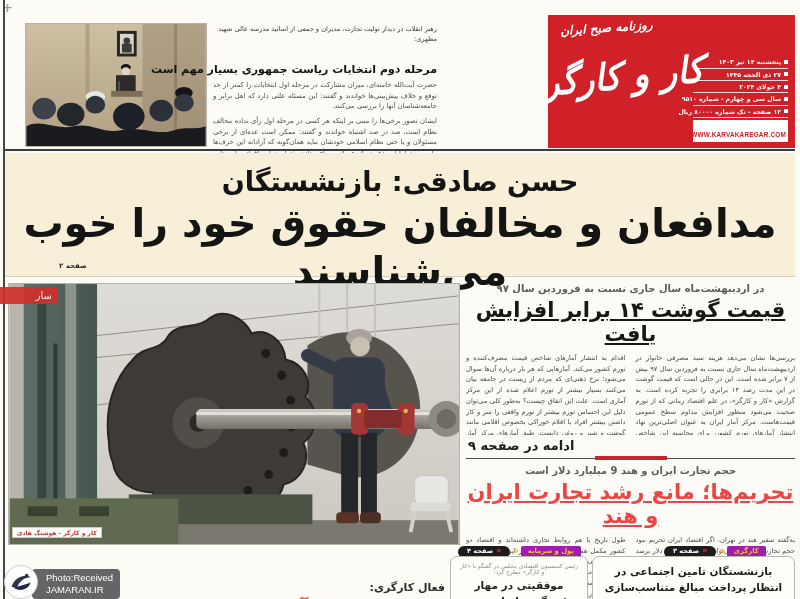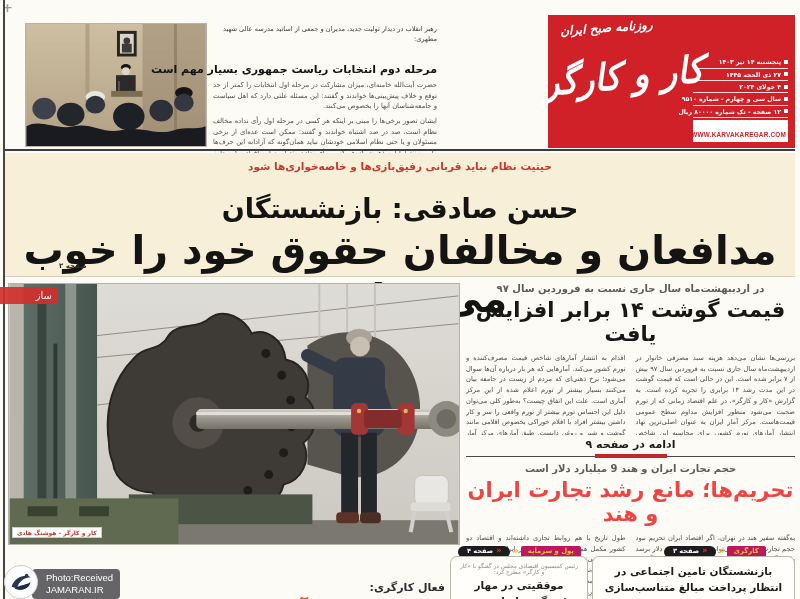--- a/index.html
+++ b/index.html
@@ -35,44 +35,44 @@
   .bullet-sq { width:4px; height:4px; background:#fff; flex:0 0 auto; }
   .date-row span { color:#fff; font-size:6.2px; font-weight:bold; white-space:nowrap; }
   .site-box { background:#fff; margin-top:2px; padding:1.5px 2px; text-align:center; }
   .site-box span { color:#cf2127; font-size:6.4px; font-weight:bold; direction:ltr; font-family:"Liberation Sans",sans-serif; letter-spacing:.2px; }
 
   .hrule { left:5px; top:149px; width:790px; height:2px; background:#3d3d3d; }
 
   
   .banner { left:5px; top:153px; width:790px; height:124px; background:#f8efd8; border-bottom:1px solid #d8cfb6; text-align:center; }
   .banner .kicker { margin-top:7px; font-size:10.5px; font-weight:bold; color:#c43a30; }
-  .banner .l1 { font-size:27px; font-weight:bold; color:#141412; margin-top:20px; line-height:1.25; }
+  .banner .l1 { font-size:27px; font-weight:bold; color:#141412; margin-top:12px; line-height:1.25; }
   .banner .l2 { font-size:40px; font-weight:bold; color:#141412; line-height:1.2; }
   .banner .pref { position:absolute; left:12px; bottom:6px; font-size:7px; font-weight:bold; color:#2a2a2a;padding-left:42px; }
 
   
   .main-photo { left:8px; top:283px; width:452px; height:262px; background:#d6d4cd; border:1px solid #b5b2a8; }
   .main-photo svg { display:block; width:100%; height:100%; }
   .photo-watermark { left:0; top:287px; width:57px; height:17px; background:#d0312d; color:#fff; font-size:10px; font-weight:normal; line-height:17px; padding-right:5px; opacity:.92; }
   .photo-credit { left:12px; top:527px; background:#fdfdfb; border:1px solid #ccc; padding:1px 4px; font-size:6px; font-weight:bold; color:#c2372e; }
 
   .right-col { left:466px; top:283px; width:329px; height:262px; }
   .art { text-align:center; }
   .art .kicker { font-size:10px; color:#5c5c5c; font-weight:bold; }
-  .art h3 { font-size:21px; color:#171715; margin:4px 0 7px; }
+  .art h3 { font-size:21px; color:#171715; margin:4px 0 7px;text-decoration:underline; }
   .art h3.red { color:#ef4444; }
   .cols { display:flex; gap:10px; text-align:justify; overflow:hidden; }
   .cols p { flex:1; font-size:6.7px; line-height:1.6; color:#4a4a4a; }
-  .cont9 { font-size:11px; font-weight:bold; color:#1c1c1c; text-align:center; margin:3px 2px 0; }
+  .cont9 { font-size:13px; font-weight:bold; color:#1c1c1c; text-align:left; margin:3px 2px 0; }
   .divider { position:relative; height:1px; background:#4a4a4a; margin:5px 0 6px; }
   .divider .redseg { position:absolute; left:50%; top:-2px; transform:translateX(-50%); width:72px; height:4px; background:#c1272d; }
 
   
   .tab-group { display:flex; align-items:center; gap:2px; height:13px; }
-  .tab-label { background:#be185d; color:#f2c230; font-size:6.8px; font-weight:bold; padding:1.5px 7px 2.5px; border-radius:2px; white-space:nowrap; }
+  .tab-label { background:#a21caf; color:#f2c230; font-size:6.8px; font-weight:bold; padding:1.5px 7px 2.5px; border-radius:2px; white-space:nowrap; }
   .tab-chev { color:#e8b424; font-size:10px; font-weight:bold; line-height:10px; margin-top:-2px; }
   .tab-pill { background:#1c1c1c; color:#fdfdfd; font-size:6.6px; font-weight:bold; padding:1.5px 9px 2.5px; border-radius:7px; display:flex; align-items:center; gap:3px; white-space:nowrap; }
   .tab-pill .inchev { color:#d8382c; font-size:8px; line-height:6px; }
 
   .news-box { position:absolute; background:#fffefb; border:1px solid #b9b6ad; border-radius:7px 7px 0 0; padding:6px 8px 4px; text-align:center; }
   .news-box .bk { font-size:5.8px; color:#8a8a86; margin-bottom:2px; }
   .news-box h4 { font-size:10.5px; color:#1d1d1b; line-height:1.55; font-weight:bold; }
 
   .bottom-story { left:5px; top:581px; width:440px; }
   .bottom-story .bkick { font-size:11px; color:#2c2c2c; font-weight:bold; }
@@ -128,23 +128,23 @@
         <ellipse cx="160" cy="80" rx="10" ry="9" fill="#33373f"></ellipse>
         <ellipse cx="45" cy="92" rx="14" ry="12" fill="#23262b"></ellipse>
         <ellipse cx="104" cy="94" rx="16" ry="14" fill="#1d2026"></ellipse>
         <ellipse cx="137" cy="88" rx="12" ry="11" fill="#2c3038"></ellipse>
         <path d="M0 124 L0 104 C14 96 30 108 48 104 C66 100 78 112 96 108 C118 103 132 114 150 108 C162 104 172 108 182 104 L182 124 Z" fill="#191b20"></path>
       </g>
     </svg>
   </div>
 
   <div class="abs top-article">
-    <div class="kicker">رهبر انقلاب در دیدار تولیت جدید، مدیران و جمعی از اساتید مدرسه عالی شهید مطهری:</div>
+    <div class="kicker">رهبر انقلاب در دیدار تولیت تجارت، مدیران و جمعی از اساتید مدرسه عالی شهید مطهری:</div>
     <h2>مرحله دوم انتخابات ریاست جمهوری بسیار مهم است</h2>
-    <p>حضرت آیت‌الله خامنه‌ای، میزان مشارکت در مرحله اول انتخابات را کمتر از حد توقع و خلاف پیش‌بینی‌ها خواندند و گفتند: این مسئله علتی دارد که اهل سیاست و جامعه‌شناسان آنها را بخصوص می‌کنند.</p>
+    <p>حضرت آیت‌الله خامنه‌ای، میزان مشارکت در مرحله اول انتخابات را کمتر از حد توقع و خلاف پیش‌بینی‌ها خواندند و گفتند: این مسئله علتی دارد که اهل برابر و جامعه‌شناسان آنها را بررسی می‌کنند.</p>
     <p>ایشان تصور برخی‌ها را مبنی بر اینکه هر کسی در مرحله اول رأی نداده مخالف نظام است، صد در صد اشتباه خواندند و گفتند: ممکن است عده‌ای از برخی مسئولان و یا حتی نظام اسلامی خودشان نباید همان‌گونه که آزادانه این حرف‌ها را می‌زنند اما این ذهنیت که هر کسی رأی نداده متصل به این افراد و این طرز فکر است کاملاً غلط و اشتباه است.</p>
     <div class="cont">ادامه در صفحه ۲</div>
   </div>
 
   <div class="abs masthead">
     <div class="brand-zone">
       <div class="brand-tagline">روزنامه صبح ایران</div>
       <div class="brand-name">کار و کارگر</div>
     </div>
     <div class="date-col">
@@ -168,21 +168,20 @@
           <i class="bullet-sq"></i>
           <span>۱۲ صفحه - تک شماره ۸۰۰۰۰ ریال</span>
         </div>
       <div class="site-box"><span>WWW.KARVAKAREGAR.COM</span></div>
     </div>
   </div>
 
   <div class="abs hrule"></div>
 
   <div class="abs banner">
-    <div class="kicker">حیثیت نظام نباید قربانی رفیق‌بازی‌ها و خاصه‌خواری‌ها شود</div>
     <div class="l1">حسن صادقی: بازنشستگان</div>
     <div class="l2">مدافعان و مخالفان حقوق خود را خوب می‌شناسند</div>
     <div class="pref">صفحه ۲</div>
   </div>
 
   <div class="abs main-photo">
     <svg viewBox="0 0 452 262">
       <defs>
         <linearGradient id="wall" x1="0" y1="0" x2="0" y2="1">
           <stop offset="0" stop-color="#dedcd6"></stop>

